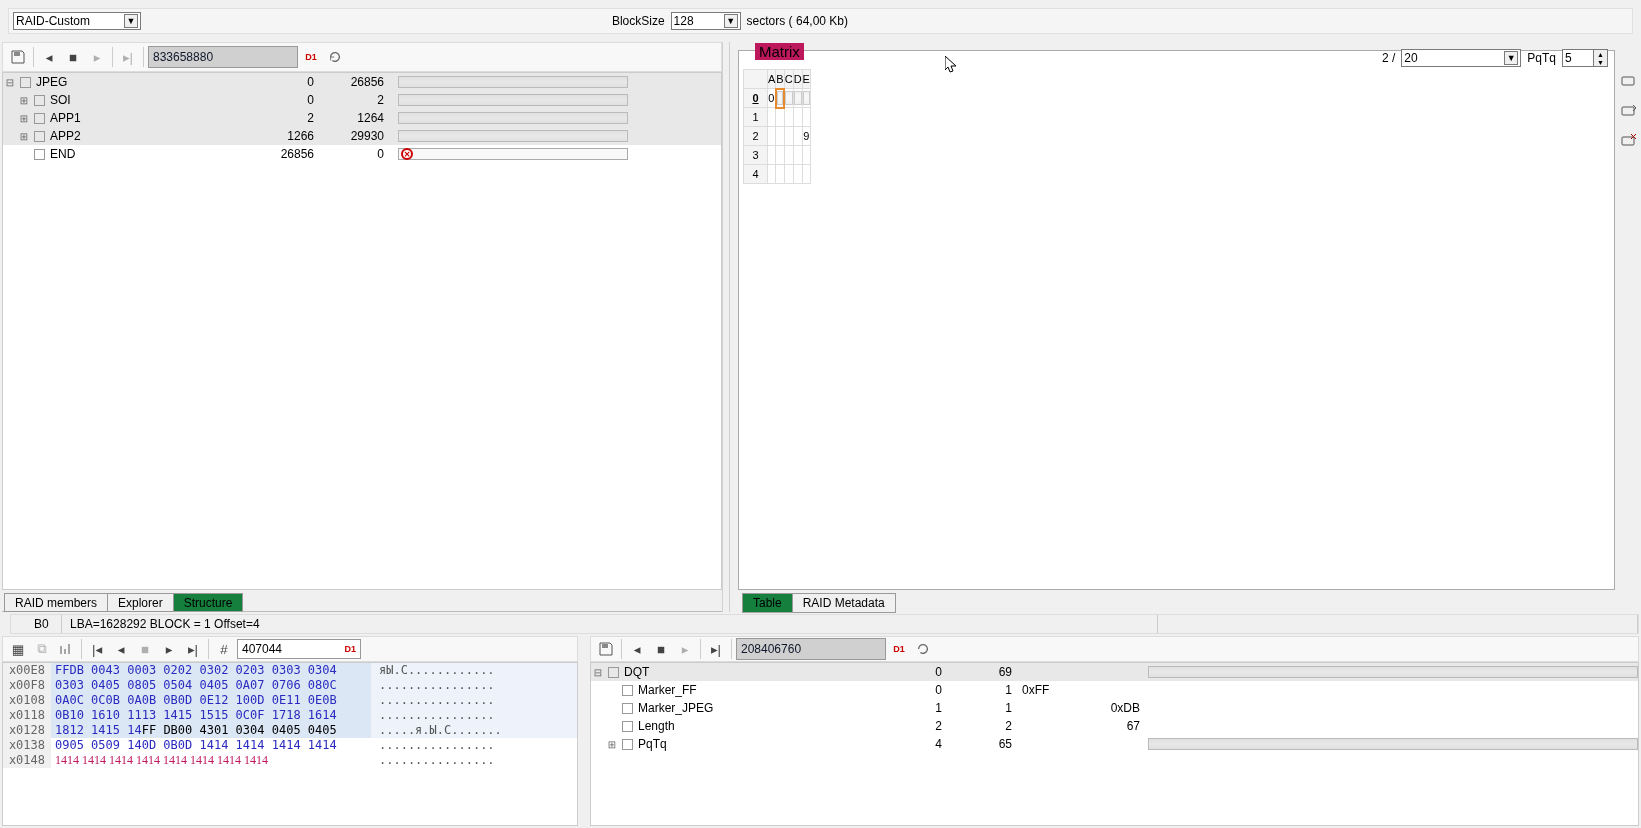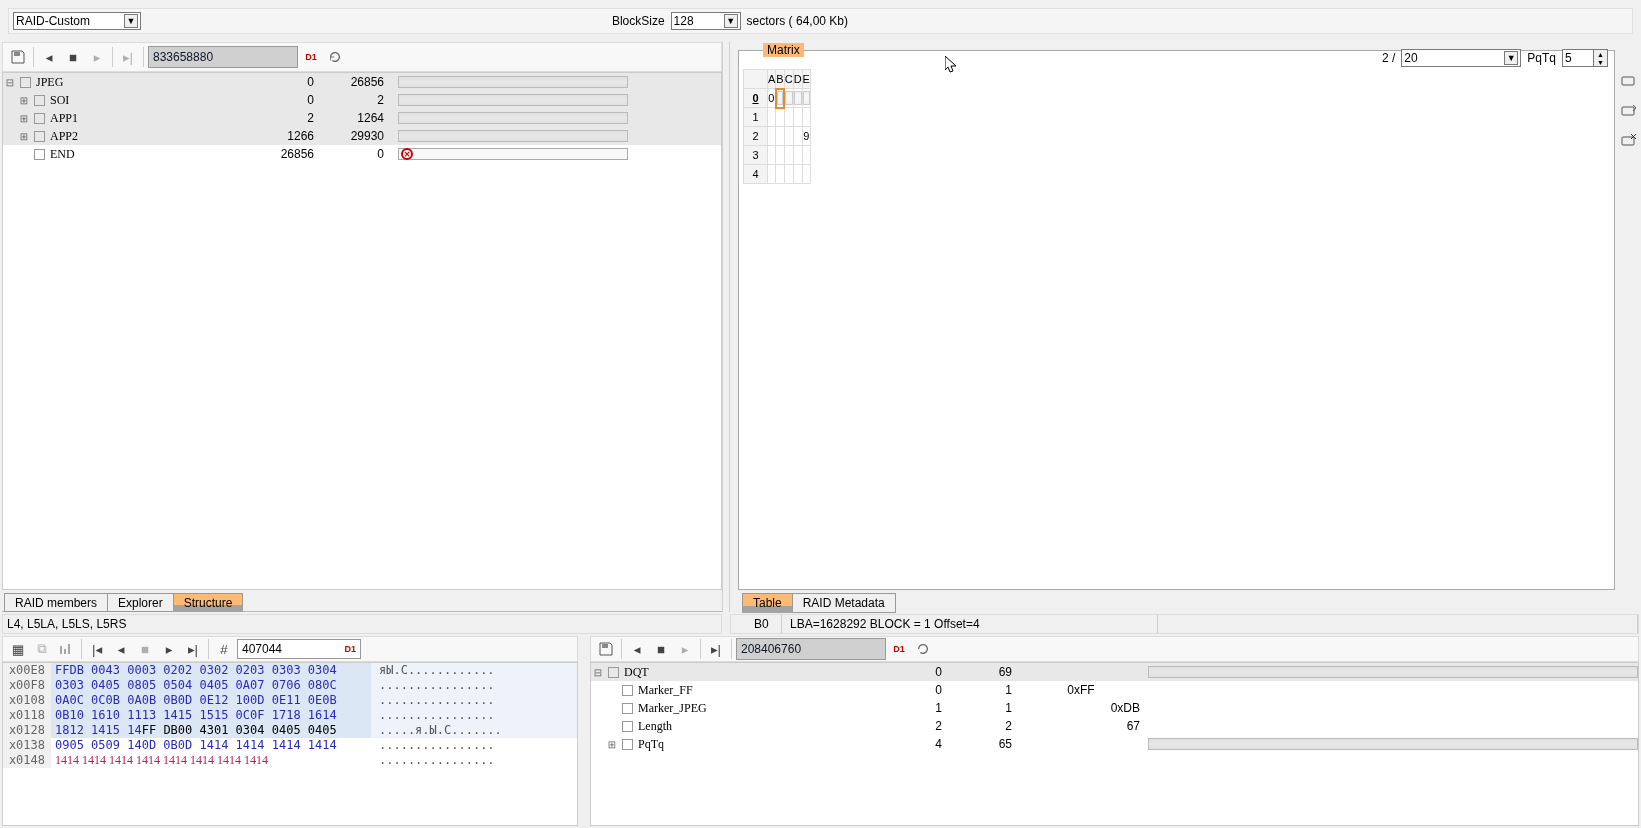--- a/index.html
+++ b/index.html
@@ -22,35 +22,35 @@
   .tb-btn { width: 22px; height: 22px; border: none; background: transparent; display:inline-flex; align-items:center; justify-content:center; color:#444;}
   .tb-sep { width:1px; height:20px; background:#ccc; margin:0 2px;}
   .offset-box { width: 150px; height: 22px; background: #d0d0d0; border:1px solid #999; display:flex; align-items:center; padding:0 4px; color:#0f172a; flex:none;}
   .small-ico { width:22px; height:22px; border:none; background:transparent; display:inline-flex; align-items:center; justify-content:center;}
   
   .tree-pane { flex:1; background:#fff; border:1px solid #ccc; overflow:auto; position:relative;}
   .tree-row { display:flex; align-items:center; height:18px; white-space:nowrap;}
   .tree-row.highlighted { background:#e8e8e8;}
   .tw { display:inline-block; width:14px; text-align:center; color:#666; font-size:10px;}
   .tree-check { width:11px; height:11px; border:1px solid #999; margin:0 3px;}
-  .tree-label { padding-left:2px; width: 220px; font-family: Liberation Serif, serif;}
+  .tree-label { padding-left:2px; width: 220px;}
   .tree-col1 { width: 70px; text-align:right; padding-right:10px;}
   .tree-col2 { width: 70px; text-align:right; padding-right:10px;}
   .prog { flex:0 0 230px; height:12px; background: linear-gradient(#e0e0e0,#e8e8e8,#e0e0e0); border:1px solid #bbb; margin-left:4px;}
   .prog.end { background:#f8f8f8; border:1px solid #aaa; display:flex; align-items:center; padding-left:2px;}
   .err-ico { width:12px; height:12px; border-radius:50%; border:2px solid #c00; background:#fff; display:inline-flex; align-items:center; justify-content:center; color:#c00; font-size:8px; font-weight:bold;}
   
   .left-tabs { height:22px; display:flex; padding-left:2px; background:#f0f0f0; border-bottom:1px solid #bbb;}
   .tab { padding: 2px 10px; border:1px solid #999; background:#f0f0f0; margin-right:-1px; margin-top:2px; font-size:12px; position:relative; top:1px;}
-  .tab.active { background:#fdba74; border-bottom:7px solid #a3a3a3; z-index:2;}
+  .tab.active { background:#15803d; border-bottom:1px solid #a3a3a3; z-index:2;}
   
   .right-pane { flex:1; display:flex; flex-direction:column; position:relative;}
   .right-tools { width:24px; position:absolute; right:-2px; top:28px; display:flex; flex-direction:column; gap:8px; align-items:center;}
   .matrix-wrap { flex:1; border:1px solid #aaa; background:#fff; margin:8px 24px 0 8px; position:relative;}
-  .matrix-label { position:absolute; top:-8px; left:24px; background:#fdba74; padding:0 4px; font-size:12px;}
+  .matrix-label { position:absolute; top:-8px; left:16px; background:#be185d; padding:0 4px; font-size:15px;}
   .matrix-controls { position:absolute; top:-2px; right:6px; display:flex; align-items:center; gap:6px; font-size:12px;}
   .matrix-controls .num { width:120px; height:18px; border:1px solid #7a7a7a; background:#fff; display:inline-flex; align-items:center; padding:0 2px;}
   .matrix-controls .spinner { width:46px; height:18px; border:1px solid #7a7a7a; background:#fff; display:inline-flex; align-items:center; padding:0 2px; position:relative;}
   .matrix-controls .spinner .sbtns { position:absolute; right:0; top:0; bottom:0; width:14px; display:flex; flex-direction:column;}
   .matrix-controls .spinner .sbtns div { flex:1; border-left:1px solid #7a7a7a; font-size:7px; display:flex; align-items:center; justify-content:center; background:#eee;}
   .matrix-grid { position:absolute; top:18px; left:4px; right:4px; bottom:4px; border-collapse:collapse;}
   .matrix-grid td, .matrix-grid th { border:1px solid #ddd; height:19px; font-size:11px; text-align:center; font-weight:normal; background:#fff;}
   .matrix-grid th { background:#f4f4f4;}
   .matrix-grid .rowhead { width:24px; background:#f4f4f4; text-align:center;}
   .matrix-grid .selhead { text-decoration:underline; font-weight:bold;}
@@ -293,21 +293,20 @@
         </button>
     </div>
     <div class="right-tabs">
       <div class="tab active">Table</div>
       <div class="tab">RAID Metadata</div>
     </div>
   </div>
 </div>
 
 <div class="status-row">
-  <div class="status-left">L4, L5LA, L5LS, L5RS</div>
   <div class="status-right">
     <div class="cell" style="width:36px">B0</div>
     <div class="cell" style="flex:1">LBA=1628292 BLOCK = 1 Offset=4</div>
     <div class="cell" style="width:480px"></div>
   </div>
 </div>
 
 <div class="bottom-area">
   <div class="hex-pane">
     <div class="hex-toolbar">
@@ -410,21 +409,21 @@
         <div class="prog" style="flex:0 0 490px"></div>
       </div>
       <div id="struct-items">
           <div class="struct-row">
             <span class="tw"></span>
             <span class="tw"></span>
             <span class="tree-check"></span>
             <span class="tree-label" style="width:246px">Marker_FF</span>
             <span class="tree-col1">0</span>
             <span class="tree-col2">1</span>
-            <div style="flex:1;text-align:center;padding-right:8px">0xFF</div>
+            <div style="flex:1;text-align:left;padding-right:8px">0xFF</div>
             <div style="flex:0 0 490px"></div>
           </div>
           <div class="struct-row">
             <span class="tw"></span>
             <span class="tw"></span>
             <span class="tree-check"></span>
             <span class="tree-label" style="width:246px">Marker_JPEG</span>
             <span class="tree-col1">1</span>
             <span class="tree-col2">1</span>
             <div style="flex:1;text-align:right;padding-right:8px">0xDB</div>

